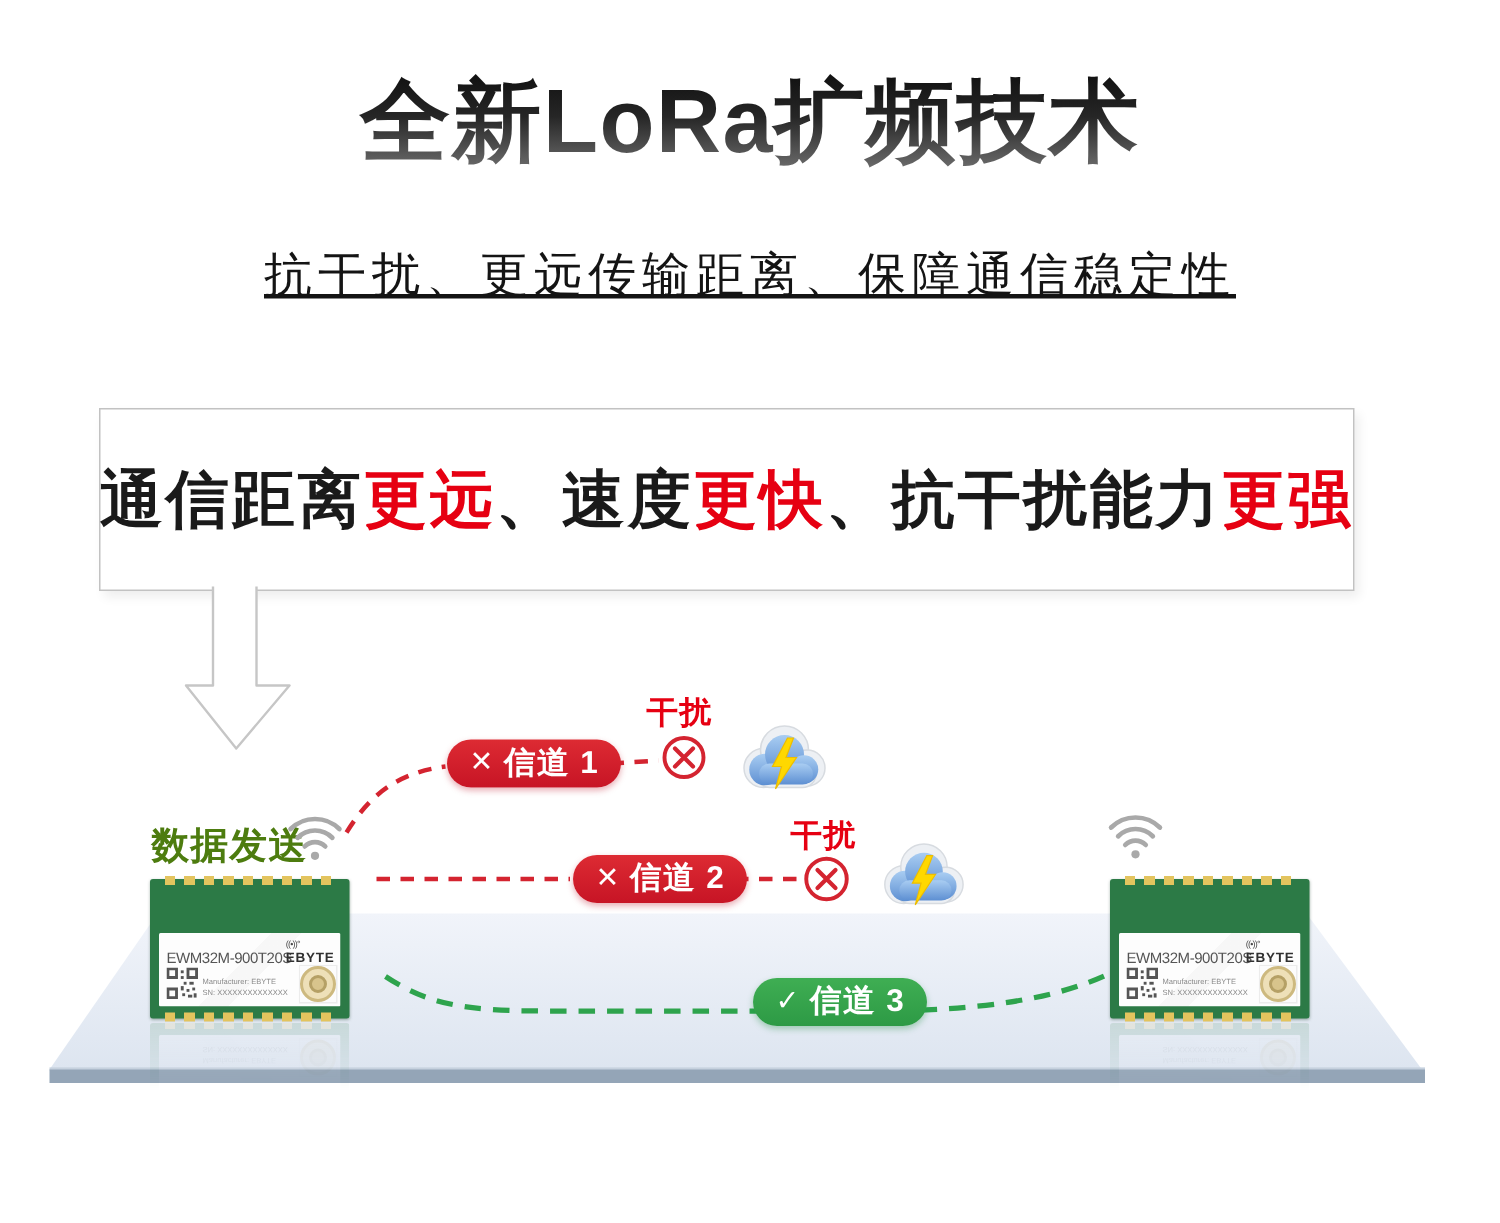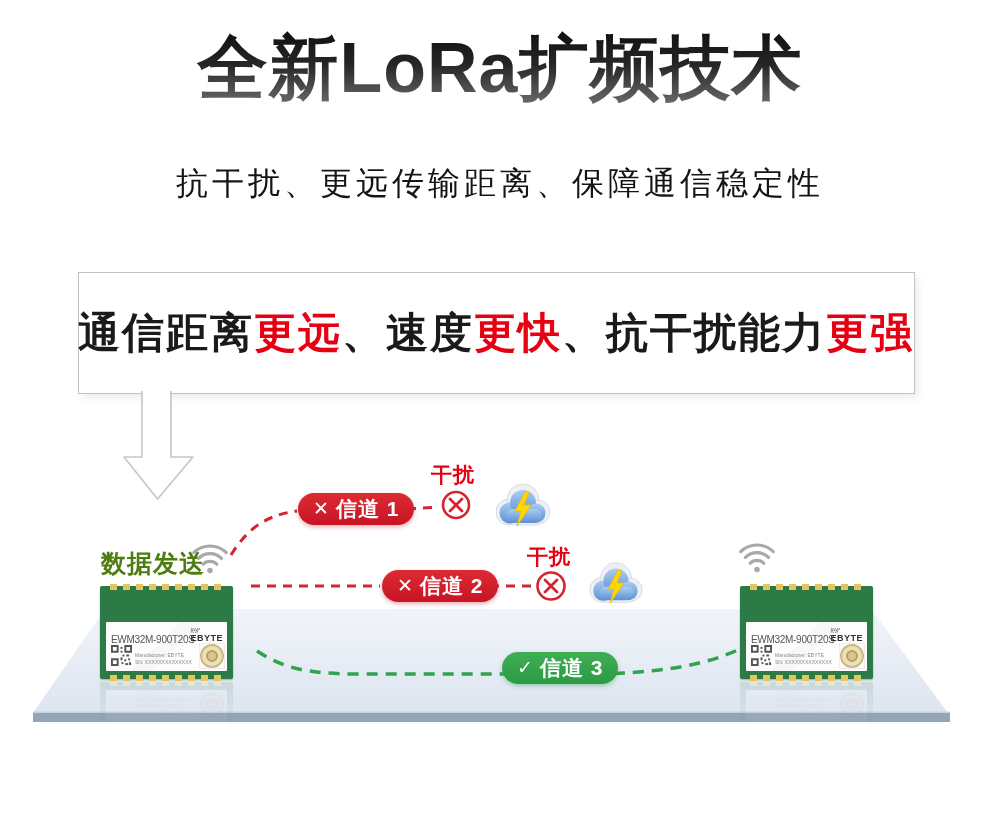--- a/index.html
+++ b/index.html
@@ -1,30 +1,30 @@
 <!DOCTYPE html>
 <html><head>
 <meta charset="utf-8">
 <style>
   html,body{margin:0;padding:0;background:#fff;}
   .stage{position:relative;width:1000px;height:815px;background:#ffffff;overflow:hidden;
          font-family:"Liberation Sans","DejaVu Sans",sans-serif;}
 
   
-  .title{position:absolute;top:30px;left:0;width:1000px;text-align:center;
-         font-size:70px;font-weight:700;letter-spacing:1px;line-height:1.1;
+  .title{position:absolute;top:48px;left:0;width:1000px;text-align:center;
+         font-size:60px;font-weight:700;letter-spacing:1px;line-height:1.1;
          background:linear-gradient(180deg,#101010 0%,#262626 45%,#6e6e6e 100%);
          -webkit-background-clip:text;background-clip:text;color:transparent;}
   .subtitle{position:absolute;top:162px;left:0;width:1000px;text-align:center;
-            font-size:32px;font-weight:500;letter-spacing:4px;color:#141414;}
-
-  
-  .banner{position:absolute;left:78px;top:272px;width:835px;height:120px;background:#fff;
+            font-size:32px;font-weight:500;letter-spacing:4px;color:#141414;text-decoration:underline;}
+
+  
+  .banner{position:absolute;left:66px;top:272px;width:835px;height:120px;background:#fff;
           border:1px solid #c2c2c2;box-shadow:3px 4px 7px rgba(0,0,0,.07);
-          display:flex;align-items:center;justify-content:flex-end;}
+          display:flex;align-items:center;justify-content:center;}
   .banner-text{font-size:42px;font-weight:600;letter-spacing:2px;color:#1a1a1a;white-space:nowrap;}
   .banner-text .red{color:#e60012;}
 
   
   .arrow{position:absolute;left:110px;top:391px;width:100px;height:114px;z-index:5;}
 
   
   .platform{position:absolute;left:0;top:600px;width:1000px;height:135px;z-index:1;}
 
   

